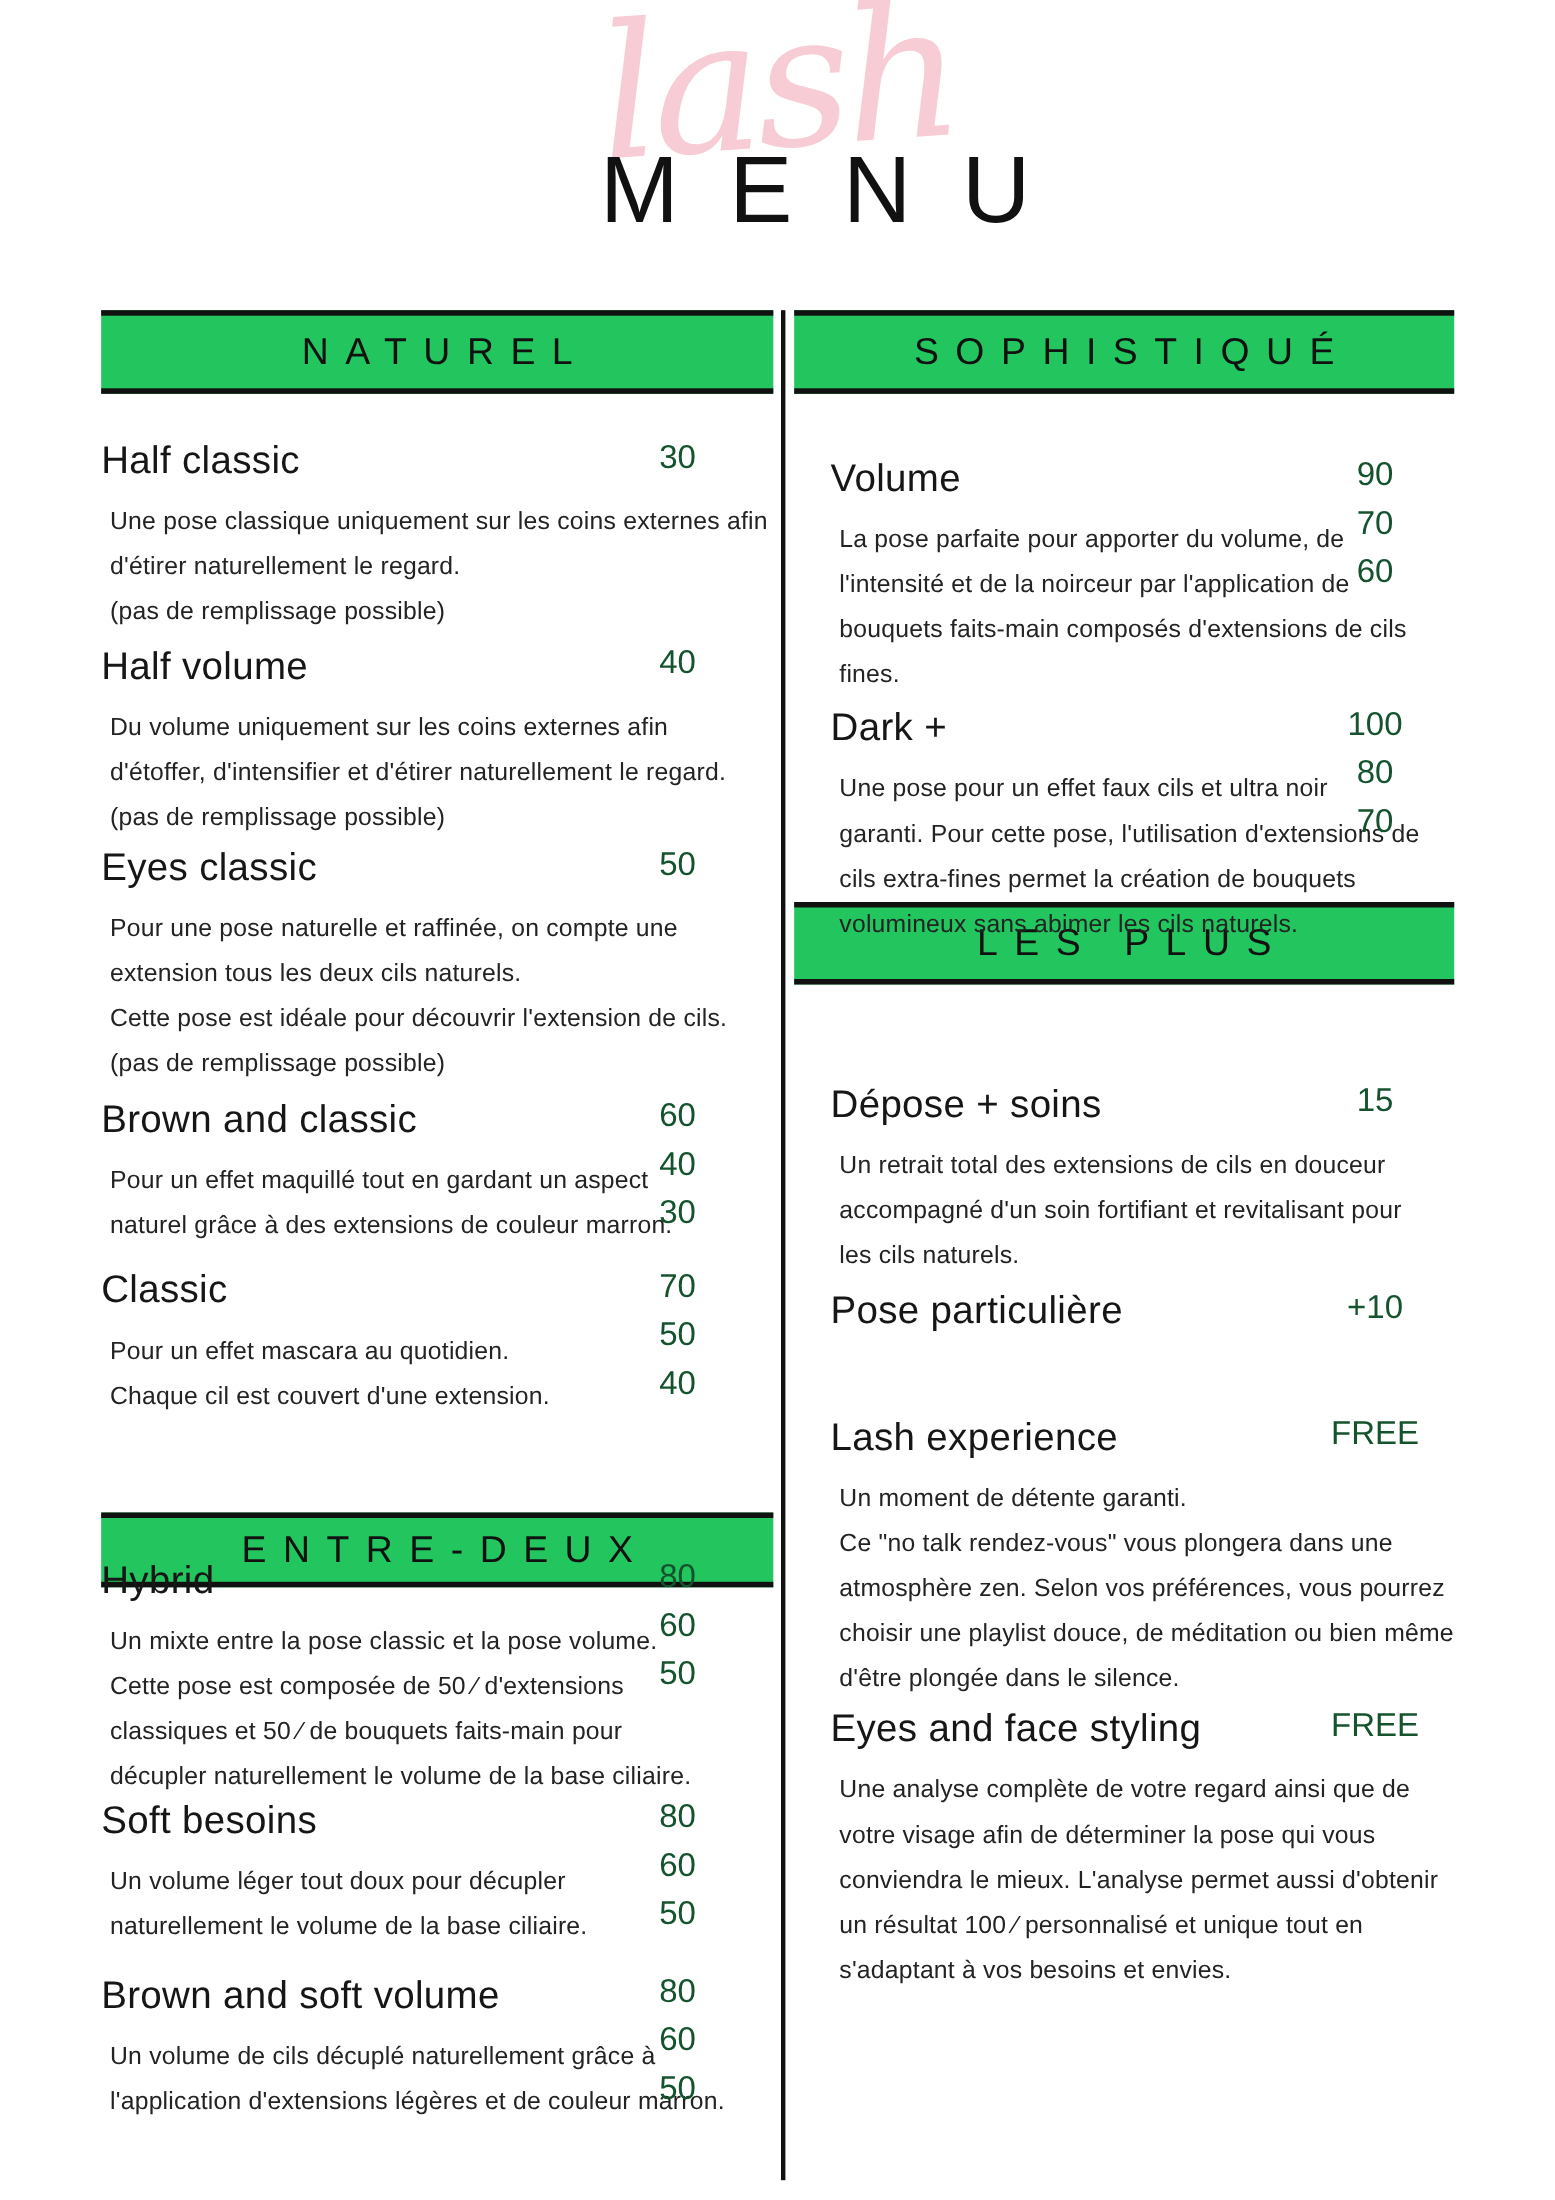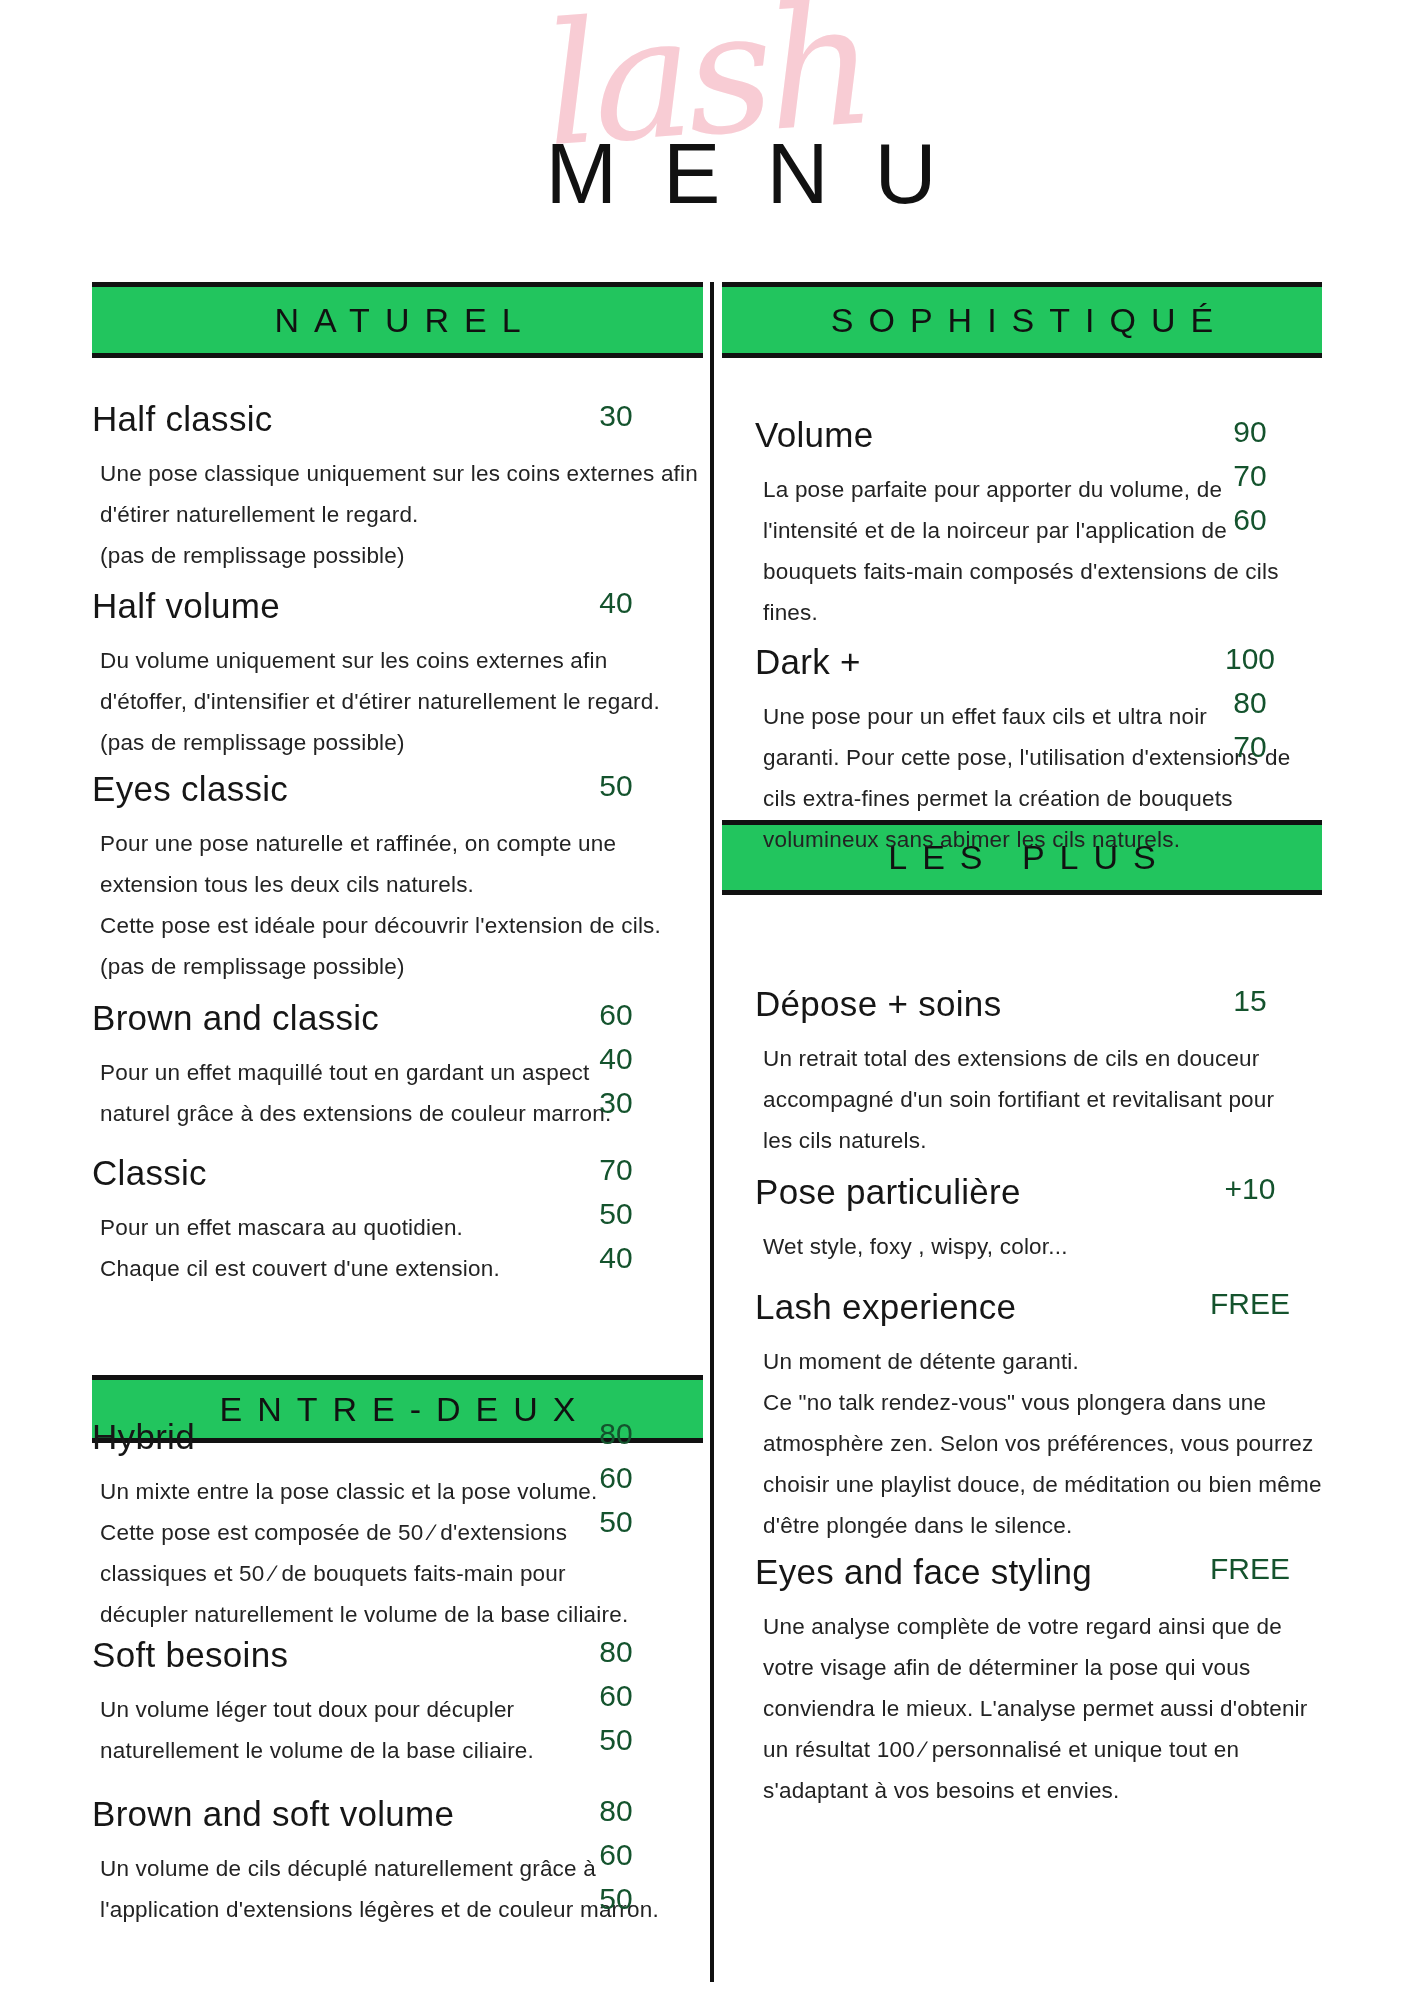--- a/index.html
+++ b/index.html
@@ -177,21 +177,20 @@
     <div class="prices">15</div>
     <h3>Dépose + soins</h3>
     <div class="desc">Un retrait total des extensions de cils en douceur
 accompagné d'un soin fortifiant et revitalisant pour
 les cils naturels.</div>
   </div>
 
   <div class="item right i-pose-part">
     <div class="prices">+10</div>
     <h3>Pose particulière</h3>
-    <div class="desc">Wet style, foxy , wispy, color...</div>
   </div>
 
   <div class="item right i-lash-exp">
     <div class="prices">FREE</div>
     <h3>Lash experience</h3>
     <div class="desc">Un moment de détente garanti.
 Ce "no talk rendez-vous" vous plongera dans une
 atmosphère zen. Selon vos préférences, vous pourrez
 choisir une playlist douce, de méditation ou bien même
 d'être plongée dans le silence.</div>

